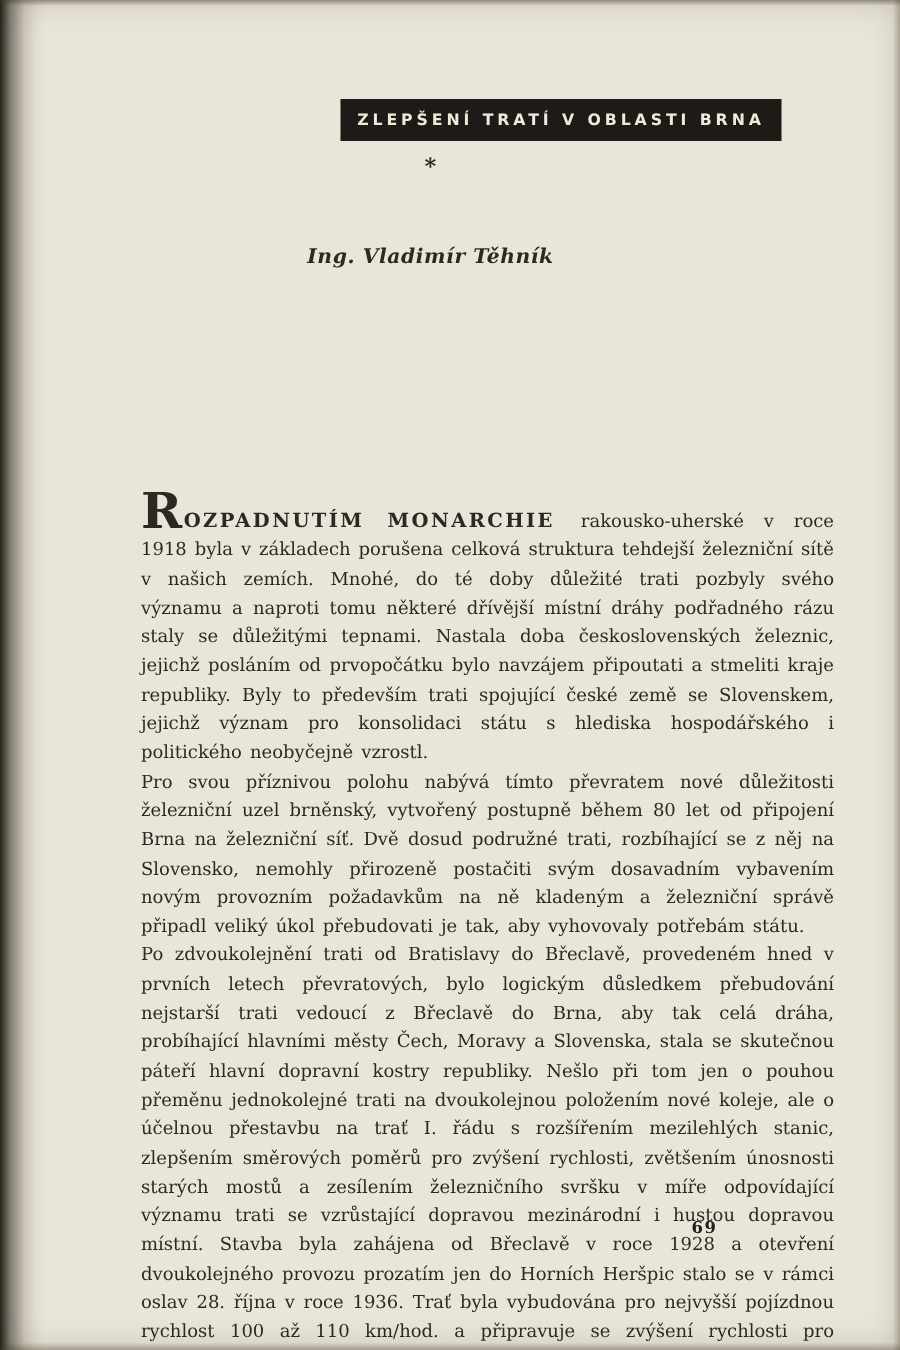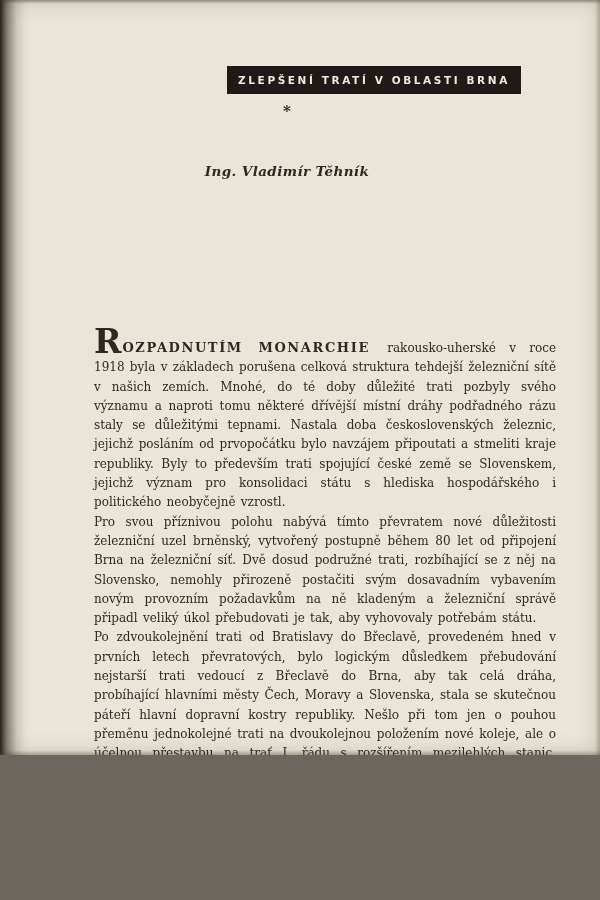--- a/index.html
+++ b/index.html
@@ -4,21 +4,21 @@
 <style>
   html, body {
     margin: 0;
     padding: 0;
     background: #6b675e;
     font-family: "DejaVu Serif", serif;
   }
   .page {
     position: relative;
     width: 600px;
-    height: 755px;
+    height: 900px;
     margin: 0 auto;
     background: #e9e5d8;
     overflow: hidden;
     box-shadow: inset 0 0 22px rgba(95, 85, 62, 0.28);
   }
   .binding-shadow {
     position: absolute;
     left: 0; top: 0; bottom: 0;
     width: 30px;
     background: linear-gradient(to right,

